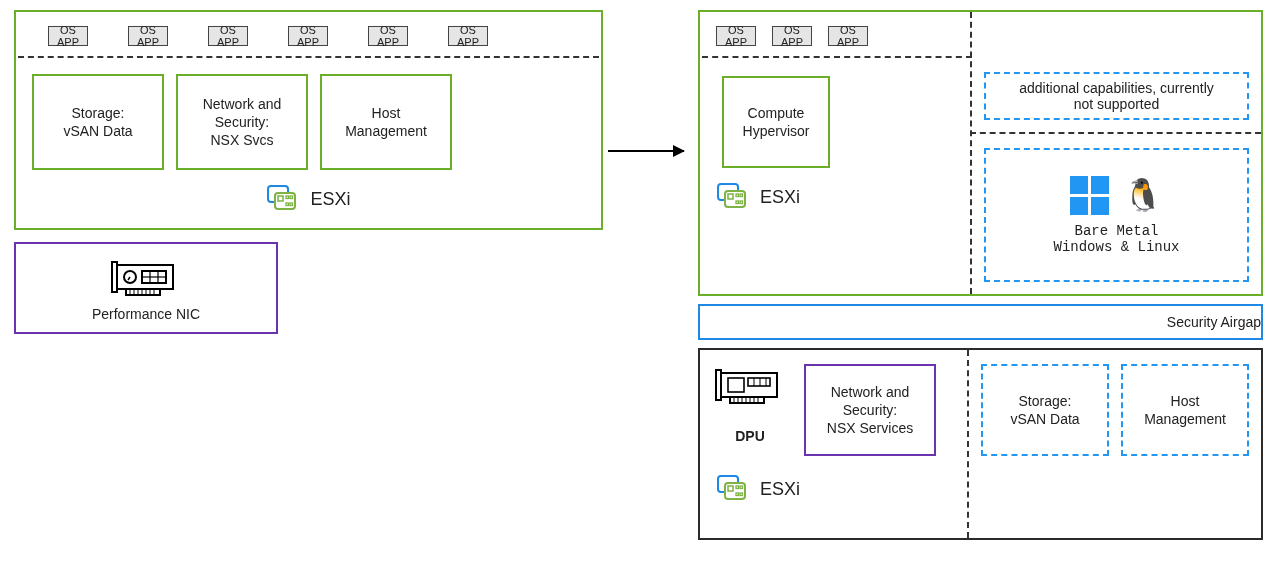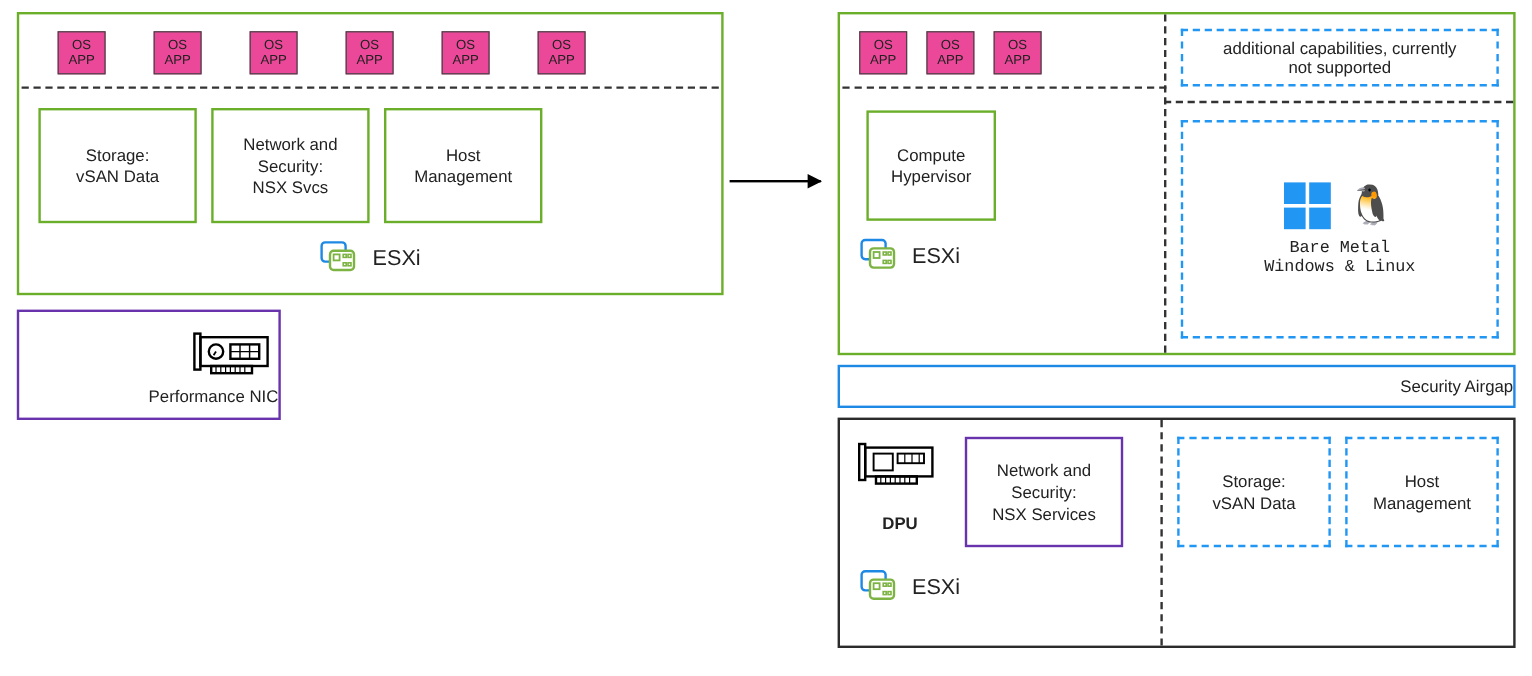--- a/index.html
+++ b/index.html
@@ -19,26 +19,26 @@
     color:var(--text);
     width:1277px;
     height:563px;
     background:#fff;
     position:relative;
     font-size:14px;
   }
   .row{display:flex;}
   
   .os-app{
-    width:40px;height:36px;
+    width:40px;height:20px;
     border:1px solid #444;
     display:flex;flex-direction:column;
     justify-content:center;align-items:center;
     font-size:11px;line-height:12px;
-    background:#ec4899;
+    background:#e5e5e5;
     margin:0 20px 0 20px;
     text-align:right;
   }
   .os-app-row{display:flex;padding:14px 12px 10px 12px;}
   .dash-divider{border-top:2px dashed #333;margin:0 2px;}
   
   .svc-box{
     border:2px solid var(--green-border);
     height:96px;
     width:132px;
@@ -73,20 +73,21 @@
   
   .left-col{width:595px;}
   .right-col{width:565px;margin-left:95px;}
   
   .bm-box{
     border:2px dashed var(--blue-bright);
     display:flex;align-items:center;justify-content:center;
     text-align:center;
     padding:6px 10px;
     font-size:14px;
+    margin-top:48px;
   }
   
   .vsplit{border-left:2px dashed #333;}
   
   .winlogo{display:inline-grid;grid-template-columns:18px 18px;grid-template-rows:18px 18px;gap:3px;margin-right:14px;}
   .winlogo span{background:var(--blue-bright);}
   
   .tux{font-size:32px;line-height:32px;}
   
   .dpu-svc{
@@ -160,21 +161,21 @@
           <rect x="12" y="12" width="5" height="5" fill="none" stroke="#7CB342" stroke-width="1.5"></rect>
           <rect x="20" y="12" width="2.5" height="2.5" fill="none" stroke="#7CB342" stroke-width="1.3"></rect>
           <rect x="24" y="12" width="2.5" height="2.5" fill="none" stroke="#7CB342" stroke-width="1.3"></rect>
           <rect x="20" y="19" width="2.5" height="2.5" fill="none" stroke="#7CB342" stroke-width="1.3"></rect>
           <rect x="24" y="19" width="2.5" height="2.5" fill="none" stroke="#7CB342" stroke-width="1.3"></rect>
         </svg>
         <span style="margin-left:10px;">ESXi</span>
       </div>
     </div>
 
-    <div class="purple-frame" style="margin-top:12px;width:220px;text-align:right;padding:12px 0 10px 0;">
+    <div class="purple-frame" style="margin-top:12px;width:264px;text-align:center;padding:12px 0 10px 0;">
       <svg class="icon" width="72" height="44" viewBox="0 0 72 44">
         <rect x="2" y="6" width="5" height="30" fill="none" stroke="#000" stroke-width="2"></rect>
         <rect x="7" y="9" width="56" height="24" fill="none" stroke="#000" stroke-width="2"></rect>
         <circle cx="20" cy="21" r="6" fill="none" stroke="#000" stroke-width="2"></circle>
         <line x1="20" y1="21" x2="18" y2="24" stroke="#000" stroke-width="1.5"></line>
         <rect x="32" y="15" width="24" height="12" fill="none" stroke="#000" stroke-width="2"></rect>
         <line x1="32" y1="21" x2="56" y2="21" stroke="#000" stroke-width="1.2"></line>
         <line x1="40" y1="15" x2="40" y2="27" stroke="#000" stroke-width="1.2"></line>
         <line x1="48" y1="15" x2="48" y2="27" stroke="#000" stroke-width="1.2"></line>
         <rect x="16" y="33" width="34" height="6" fill="none" stroke="#000" stroke-width="2"></rect>

